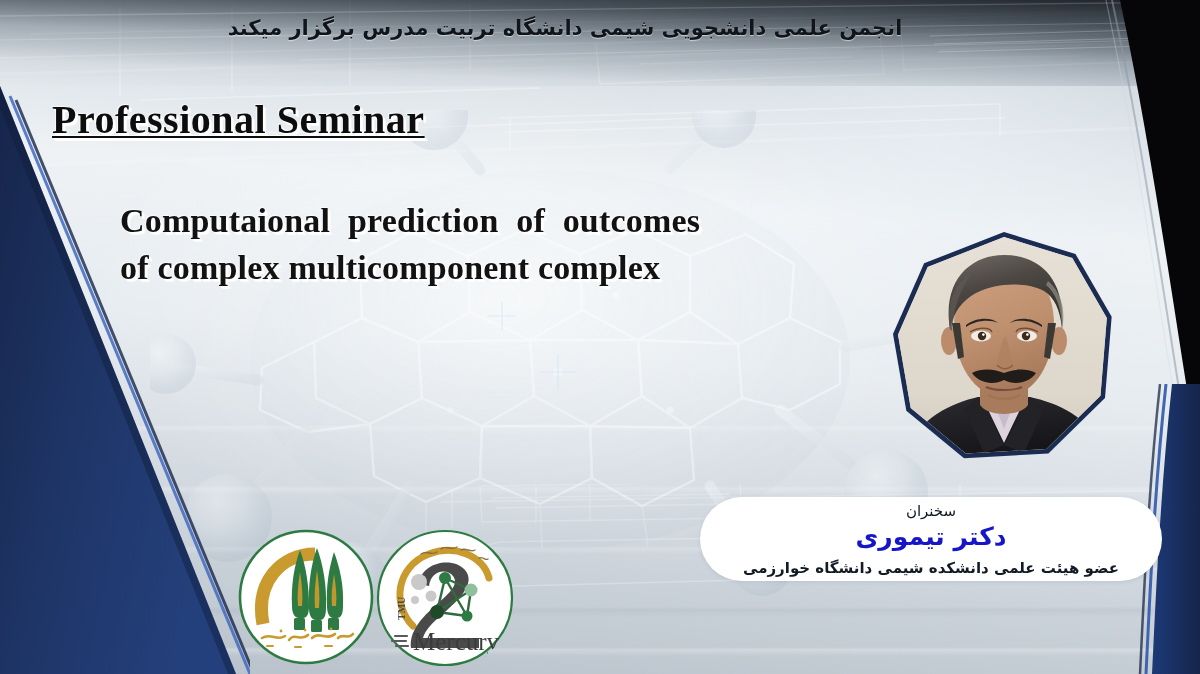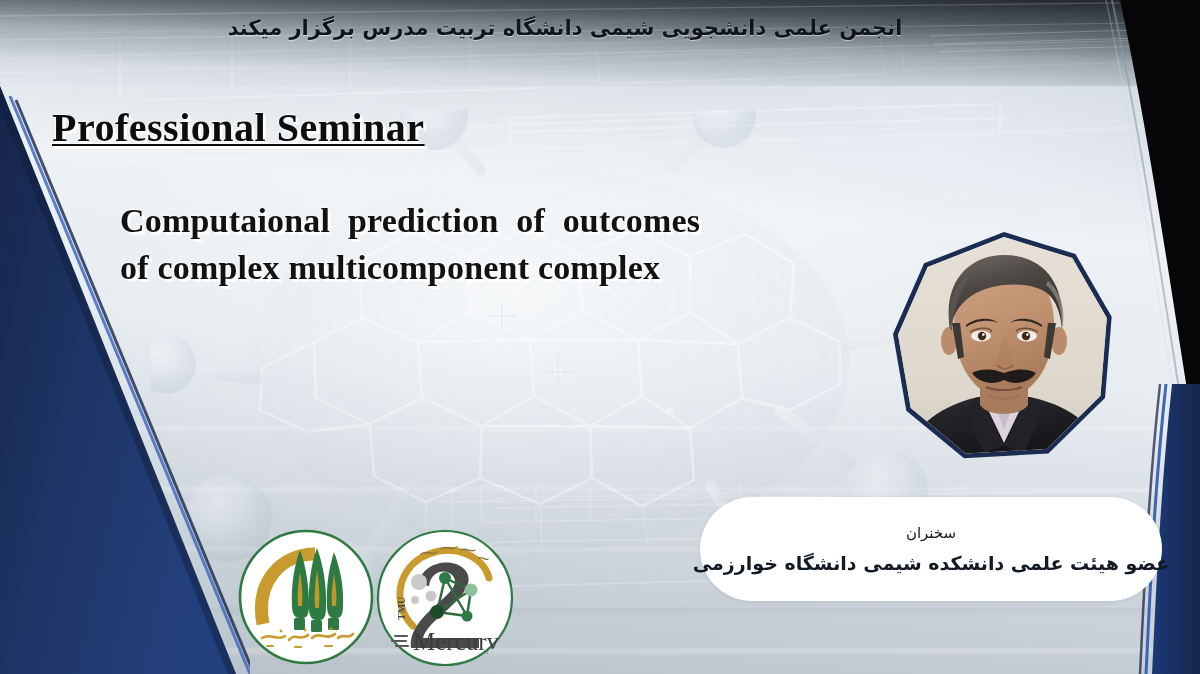--- a/index.html
+++ b/index.html
@@ -81,21 +81,21 @@
     font-family: "DejaVu Sans", "Liberation Sans", sans-serif;
     font-size: 21px;
     font-weight: 700;
     color: #10151c;
     letter-spacing: 0px;
     text-shadow: 0 1px 1px rgba(255,255,255,.55);
   }
 
   
   .seminar-kicker {
-    position: absolute; left: 52px; top: 104px;
+    position: absolute; left: 52px; top: 96px;
     font-family: "Liberation Serif", "DejaVu Serif", serif;
     font-weight: 700;
     font-size: 40px;
     color: #0d0d0d;
     letter-spacing: .5px;
     text-decoration: underline;
     text-underline-offset: 3px;
     text-decoration-thickness: 2px;
     text-shadow:
       2px 2px 0 #ffffff,
@@ -132,40 +132,40 @@
   .portrait-inner {
     position: absolute; left: 5px; top: 5px; right: 5px; bottom: 5px;
     clip-path: polygon(50% 0%, 82.2% 9.5%, 98.5% 36.5%, 95.5% 71.5%, 70% 95.5%, 32% 97.5%, 6% 77%, 0% 44%, 14% 13.5%);
     overflow: hidden;
     background: #ded8d0;
   }
   .face { position: absolute; inset: 0; }
 
   
   .speaker-pill {
-    position: absolute; left: 700px; top: 497px; width: 462px; height: 104px;
+    position: absolute; left: 700px; top: 497px; width: 462px; height: 84px;
     background: #ffffff;
     border-radius: 54px;
     box-shadow: 0 1px 4px rgba(40,55,80,.10);
     display: flex; flex-direction: column;
     align-items: center; justify-content: center;
     padding: 6px 24px 4px;
     direction: rtl;
     font-family: "DejaVu Sans", "Liberation Sans", sans-serif;
   }
   .speaker-label {
     font-size: 15px; font-weight: 400; color: #111820; line-height: 1.1;
     margin-bottom: 2px;
   }
   .speaker-name {
     font-size: 25px; font-weight: 700; color: #1616c8; line-height: 1.18;
     letter-spacing: .3px;
   }
   .speaker-affil {
-    font-size: 19px; font-weight: 700; color: #121a24; line-height: 1.2;
+    font-size: 15px; font-weight: 700; color: #121a24; line-height: 1.2;
     margin-top: 8px; white-space: nowrap;
   }
 
   
   .logo {
     position: absolute;
     border-radius: 50%;
     overflow: hidden;
   }
   .logo-tmu { left: 237px; top: 528px; width: 138px; height: 138px; }
@@ -435,20 +435,21 @@
 
         <path d="M88 150 C 96 154, 116 154, 124 150" stroke="#7a4c3b" stroke-width="2" fill="none"></path>
 
         <path d="M90 158 C 98 163, 114 163, 122 158" stroke="#9a6d4e" stroke-width="2" fill="none" opacity=".6"></path>
       </svg>
     </div>
   </div>
 
   <div class="speaker-pill">
     <div class="speaker-label">سخنران</div>
+    <div class="speaker-name">دکتر تیموری</div>
     <div class="speaker-affil">عضو هیئت علمی دانشکده شیمی دانشگاه خوارزمی</div>
   </div>
 
   <div class="logo logo-tmu">
     <svg viewBox="0 0 138 138" width="138" height="138">
       <circle cx="69" cy="69" r="67" fill="#ffffff"></circle>
       <circle cx="69" cy="69" r="66" fill="none" stroke="#2d7a43" stroke-width="2.6"></circle>
 
       <path d="M26 96 C 18 54, 44 26, 78 26" stroke="#c99a2e" stroke-width="13" fill="none" stroke-linecap="butt"></path>
 

